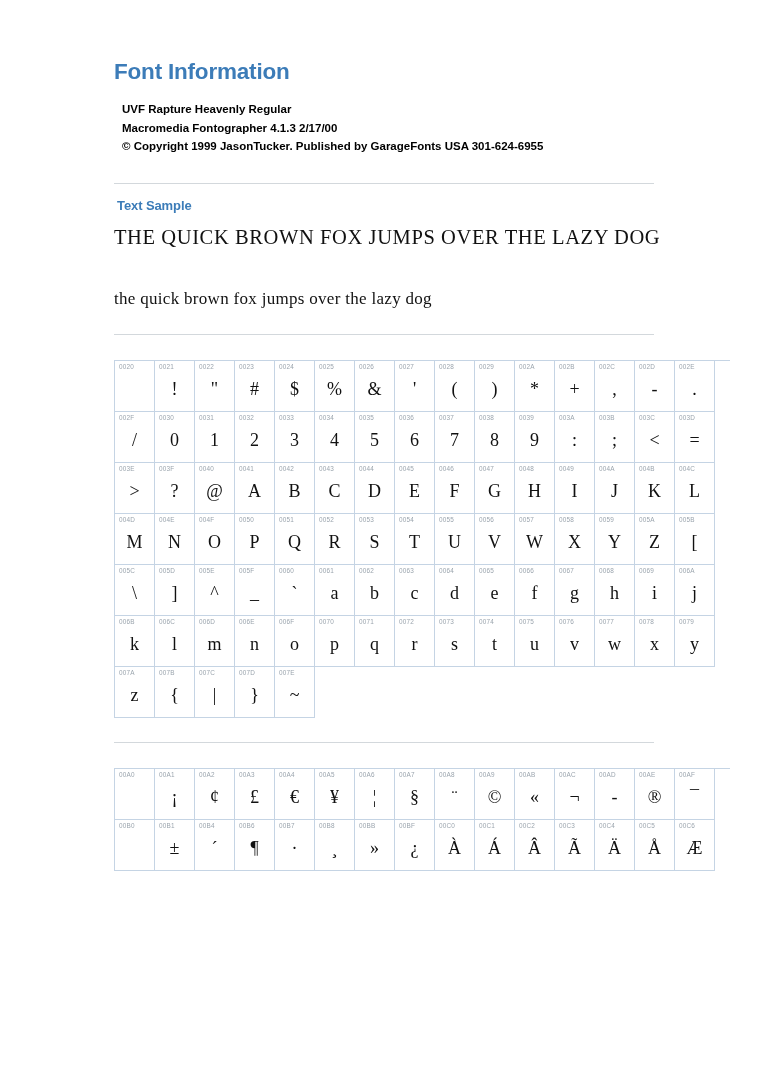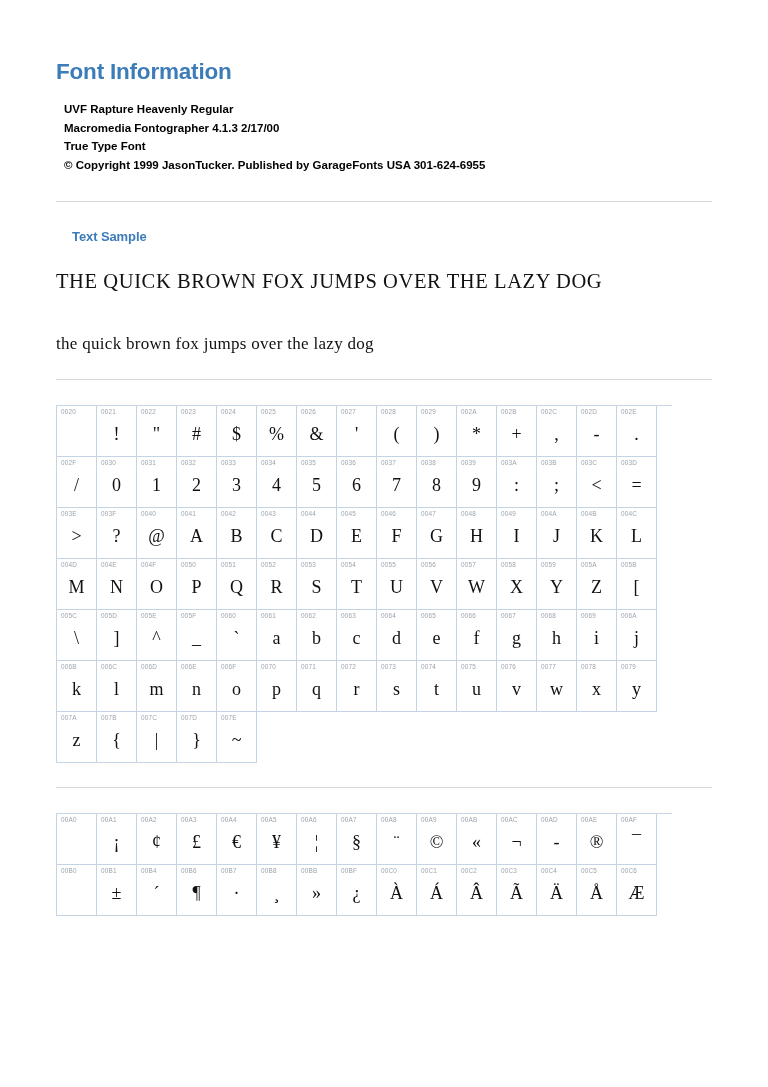--- a/index.html
+++ b/index.html
@@ -12,21 +12,21 @@
     height: 1087px;
     font-family: "Liberation Sans", sans-serif;
     color: #000000;
     overflow: hidden;
   }
   .page {
     position: relative;
     width: 768px;
     height: 975px;
     box-sizing: border-box;
-    padding: 0 56px;
+    padding: 0 114px;
   }
   
   .doc-title {
     margin: 0;
     padding-top: 58px;
     font-size: 22.5px;
     font-weight: bold;
     color: #3c7cb8;
     letter-spacing: -0.2px;
     line-height: 1.25;
@@ -44,21 +44,21 @@
     white-space: nowrap;
   }
   
   .rule {
     height: 1px;
     background: #d3d8dc;
     margin: 0;
     border: 0;
   }
   .section-head {
-    margin: 16px;
+    margin: 3px;
     font-size: 13px;
     font-weight: bold;
     color: #3c7cb8;
     letter-spacing: -0.1px;
   }
   
   .sample-wrap {
     text-align: left;
   }
   .sample {
@@ -123,21 +123,20 @@
 </head>
 <body>
 
 <div class="page">
 
   <h1 class="doc-title">Font Information</h1>
 
   <ul class="meta-list">
     <li>UVF Rapture Heavenly Regular</li>
     <li>Macromedia Fontographer 4.1.3 2/17/00</li>
-    <li>True Type Font</li>
     <li>© Copyright 1999 JasonTucker. Published by GarageFonts USA 301-624-6955</li>
   </ul>
 
   <div style="height:19px" class="spacer"></div>
   <hr class="rule">
   <div style="height:11px" class="spacer"></div>
   <h2 class="section-head">Text Sample</h2>
 
   <div class="sample-wrap">
     <div style="height:11px" class="spacer"></div>

